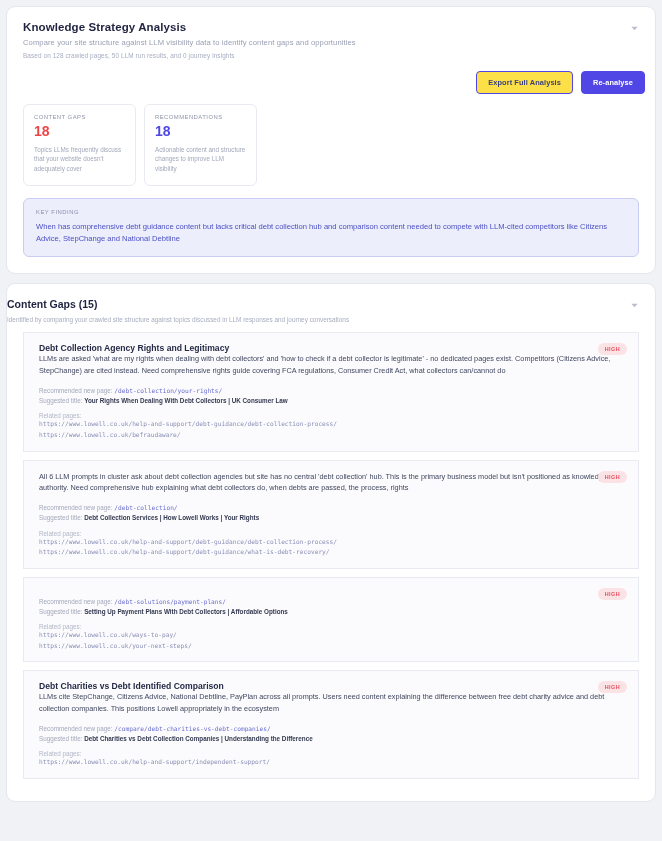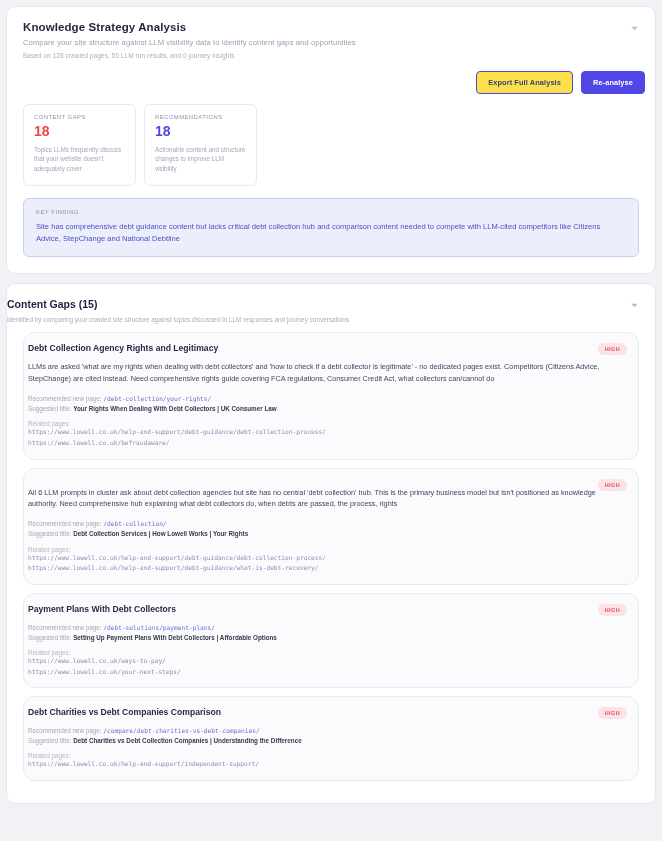--- a/index.html
+++ b/index.html
@@ -150,23 +150,23 @@
   .gaps-subtitle {
     font-size: 6.4px;
     color: #a8adbf;
     margin-top: 6px;
   }
 
   .gaps-list { padding: 9px 16px 14px 16px; }
 
   .gap-card {
     border: 1px solid #e8eaf1;
-    border-radius: 12px;
+    border-radius: 0;
     background: #fbfbfd;
-    padding: 10px 12px 10px 4px;
+    padding: 10px 12px 10px 15px;
     margin-bottom: 8px;
     position: relative;
   }
   .gap-title {
     font-size: 8.6px;
     font-weight: bold;
     color: #252a47;
     padding-right: 55px;
   }
   .badge {
@@ -179,21 +179,21 @@
     font-weight: bold;
     letter-spacing: 0.45px;
     padding: 3px 7px 3px 7px;
     border-radius: 9px;
     text-transform: uppercase;
   }
   .gap-desc {
     font-size: 7.3px;
     color: #40465f;
     line-height: 1.62;
-    margin-top: 8px;
+    margin-top: 0;
     padding-right: 8px;
   }
 
   .meta { margin-top: 9px; }
   .meta-row {
     font-size: 6.3px;
     color: #a3a8ba;
     line-height: 1.62;
   }
   .mono {
@@ -254,21 +254,21 @@
       <div class="stat-card">
         <div class="stat-label">RECOMMENDATIONS</div>
         <div class="stat-value" style="color:#4f46e5">18</div>
         <div class="stat-desc">Actionable content and structure changes to improve LLM visibility</div>
       </div>
 
     </div>
 
     <div class="key-finding">
       <div class="kf-label">KEY FINDING</div>
-      <div class="kf-text">Site has comprehensive debt guidance content but lacks critical debt collection hub and comparison content needed to compete with LLM-cited competitors like Citizens Advice, StepChange and National Debtline</div>
+      <div class="kf-text">When has comprehensive debt guidance content but lacks critical debt collection hub and comparison content needed to compete with LLM-cited competitors like Citizens Advice, StepChange and National Debtline</div>
     </div>
 
   </div>
 
   <div class="panel">
 
     <div class="gaps-head">
       <div class="gaps-title">Content Gaps (15)</div>
       <div class="gaps-subtitle">Identified by comparing your crawled site structure against topics discussed in LLM responses and journey conversations</div>
       <div class="collapse-toggle">
@@ -311,40 +311,40 @@
             <span>Suggested title:</span>
             <span class="sug-title">Debt Collection Services | How Lowell Works | Your Rights</span>
           </div>
           <div class="related-head">Related pages:</div>
           <div class="related-url">https://www.lowell.co.uk/help-and-support/debt-guidance/debt-collection-process/</div>
           <div class="related-url">https://www.lowell.co.uk/help-and-support/debt-guidance/what-is-debt-recovery/</div>
         </div>
       </div>
 
       <div class="gap-card">
-        <div class="gap-title">Payment Plans With Debt Collectors</div>
         <div class="badge">HIGH</div>
         <div class="meta">
           <div class="meta-row">
             <span>Recommended new page:</span>
             <span class="mono">/debt-solutions/payment-plans/</span>
           </div>
           <div class="meta-row">
             <span>Suggested title:</span>
             <span class="sug-title">Setting Up Payment Plans With Debt Collectors | Affordable Options</span>
           </div>
           <div class="related-head">Related pages:</div>
           <div class="related-url">https://www.lowell.co.uk/ways-to-pay/</div>
           <div class="related-url">https://www.lowell.co.uk/your-next-steps/</div>
         </div>
       </div>
 
       <div class="gap-card">
-        <div class="gap-title">Debt Charities vs Debt Companies Comparison</div>
+        <div class="gap-title">Debt Charities vs Debt Identified Comparison</div>
         <div class="badge">HIGH</div>
+        <div class="gap-desc">LLMs cite StepChange, Citizens Advice, National Debtline, PayPlan across all prompts. Users need content explaining the difference between free debt charity advice and debt collection companies. This positions Lowell appropriately in the ecosystem</div>
         <div class="meta">
           <div class="meta-row">
             <span>Recommended new page:</span>
             <span class="mono">/compare/debt-charities-vs-debt-companies/</span>
           </div>
           <div class="meta-row">
             <span>Suggested title:</span>
             <span class="sug-title">Debt Charities vs Debt Collection Companies | Understanding the Difference</span>
           </div>
           <div class="related-head">Related pages:</div>

